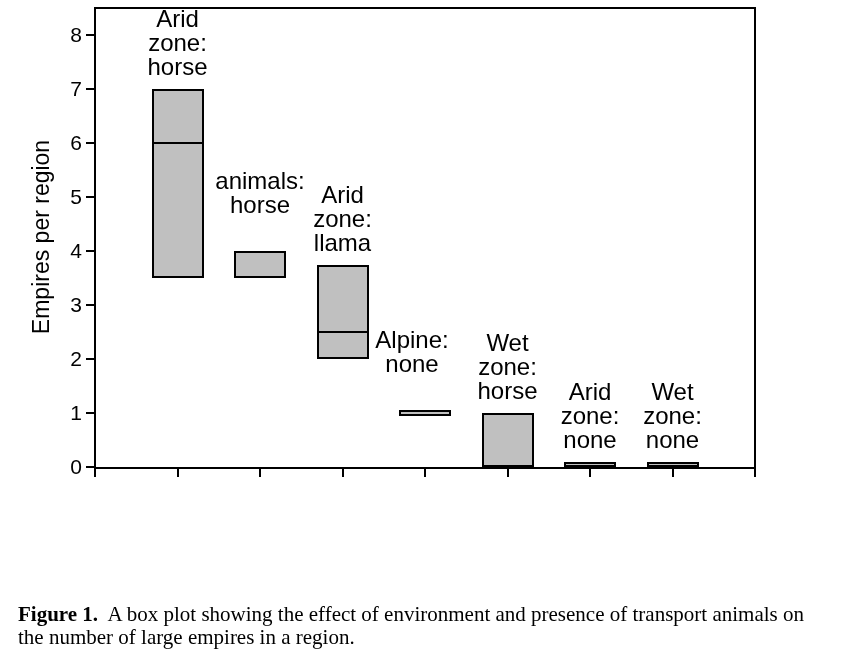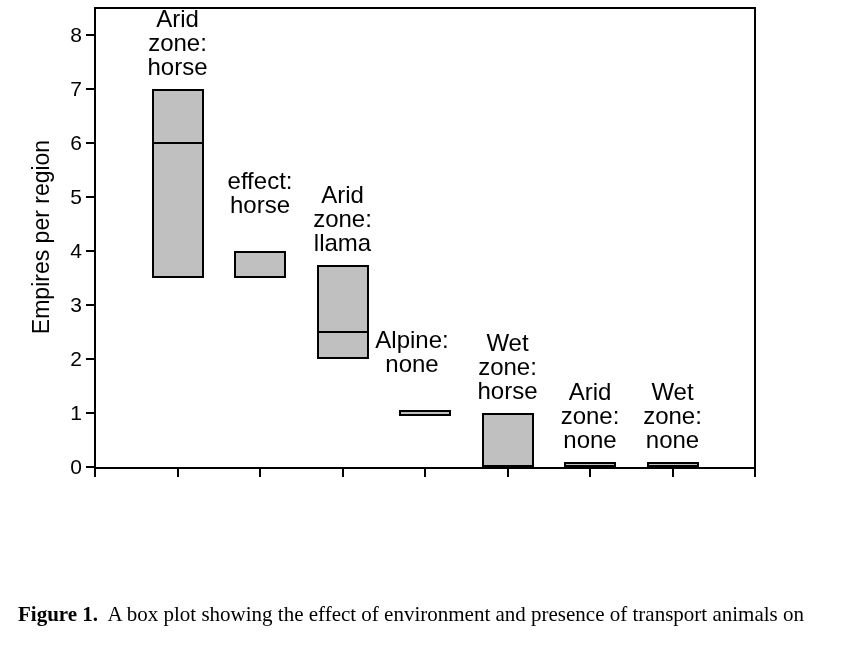--- a/index.html
+++ b/index.html
@@ -87,21 +87,21 @@
       <div class="xtick" style="left: 754px;"></div>
       <div class="boxrect" style="left: 151.5px; top: 89px; height: 189px; background: rgb(192, 192, 192); border-color: rgb(0, 0, 0);"></div>
       <div class="medianline" style="left: 151.5px; top: 142px; background: rgb(0, 0, 0);"></div>
       <div class="catlabel" style="left: 121.5px; top: 7px;">
         <div>Arid</div>
         <div>zone:</div>
         <div>horse</div>
       </div>
       <div class="boxrect" style="left: 234px; top: 251px; height: 27px; background: rgb(192, 192, 192); border-color: rgb(0, 0, 0);"></div>
       <div class="catlabel" style="left: 204px; top: 169px;">
-        <div>effect:</div>
+        <div>animals:</div>
         <div>horse</div>
       </div>
       <div class="boxrect" style="left: 316.5px; top: 264.5px; height: 94.5px; background: rgb(192, 192, 192); border-color: rgb(0, 0, 0);"></div>
       <div class="medianline" style="left: 316.5px; top: 331px; background: rgb(0, 0, 0);"></div>
       <div class="catlabel" style="left: 286.5px; top: 182.5px;">
         <div>Arid</div>
         <div>zone:</div>
         <div>llama</div>
       </div>
       <div class="boxrect" style="left: 399px; top: 410.3px; height: 5.4px; background: rgb(192, 192, 192); border-color: rgb(0, 0, 0);"></div>
@@ -124,15 +124,16 @@
       <div class="boxrect" style="left: 646.5px; top: 461.6px; height: 5.4px; background: rgb(192, 192, 192); border-color: rgb(0, 0, 0);"></div>
       <div class="catlabel" style="left: 616.5px; top: 379.6px;">
         <div>Wet</div>
         <div>zone:</div>
         <div>none</div>
       </div>
     </div>
 
   <div class="caption">
     <div class="cap-line"><span class="cap-bold">Figure 1.</span><span>  A box plot showing the effect of environment and presence of transport animals on</span></div>
+    <div class="cap-line">the number of large empires in a region.</div>
   </div>
 
 </div>
 
 </body></html>

